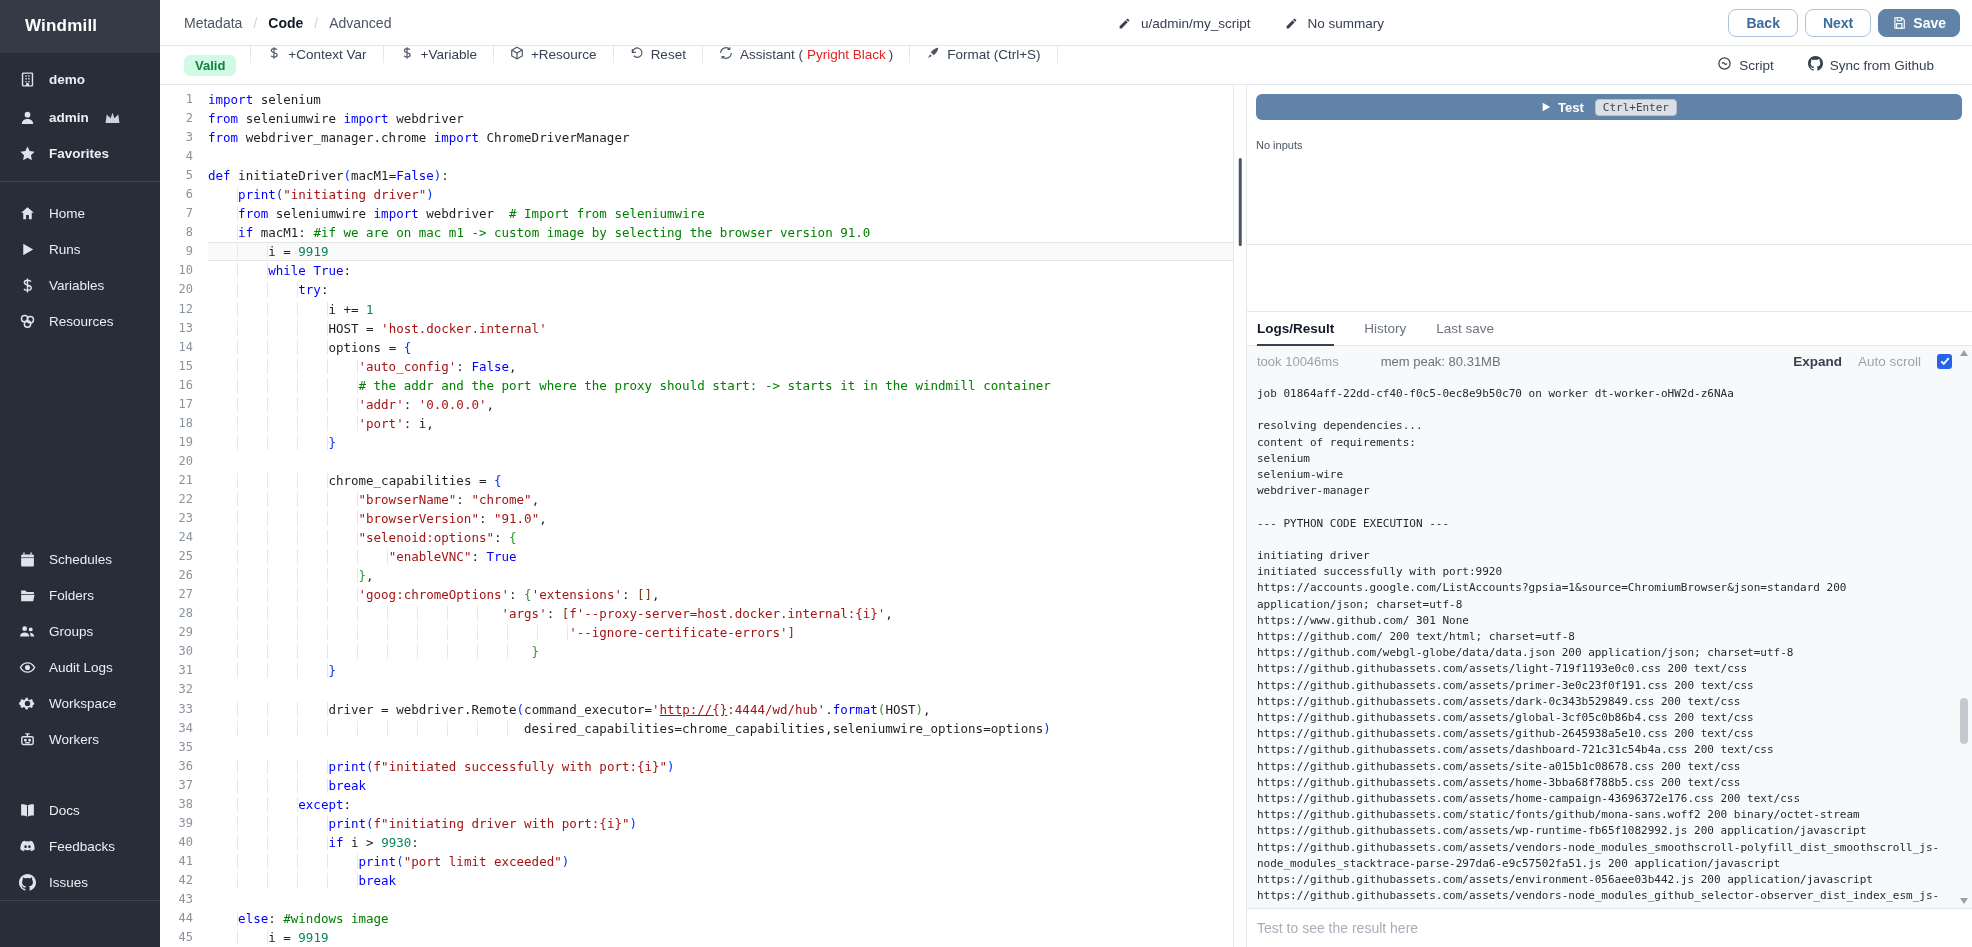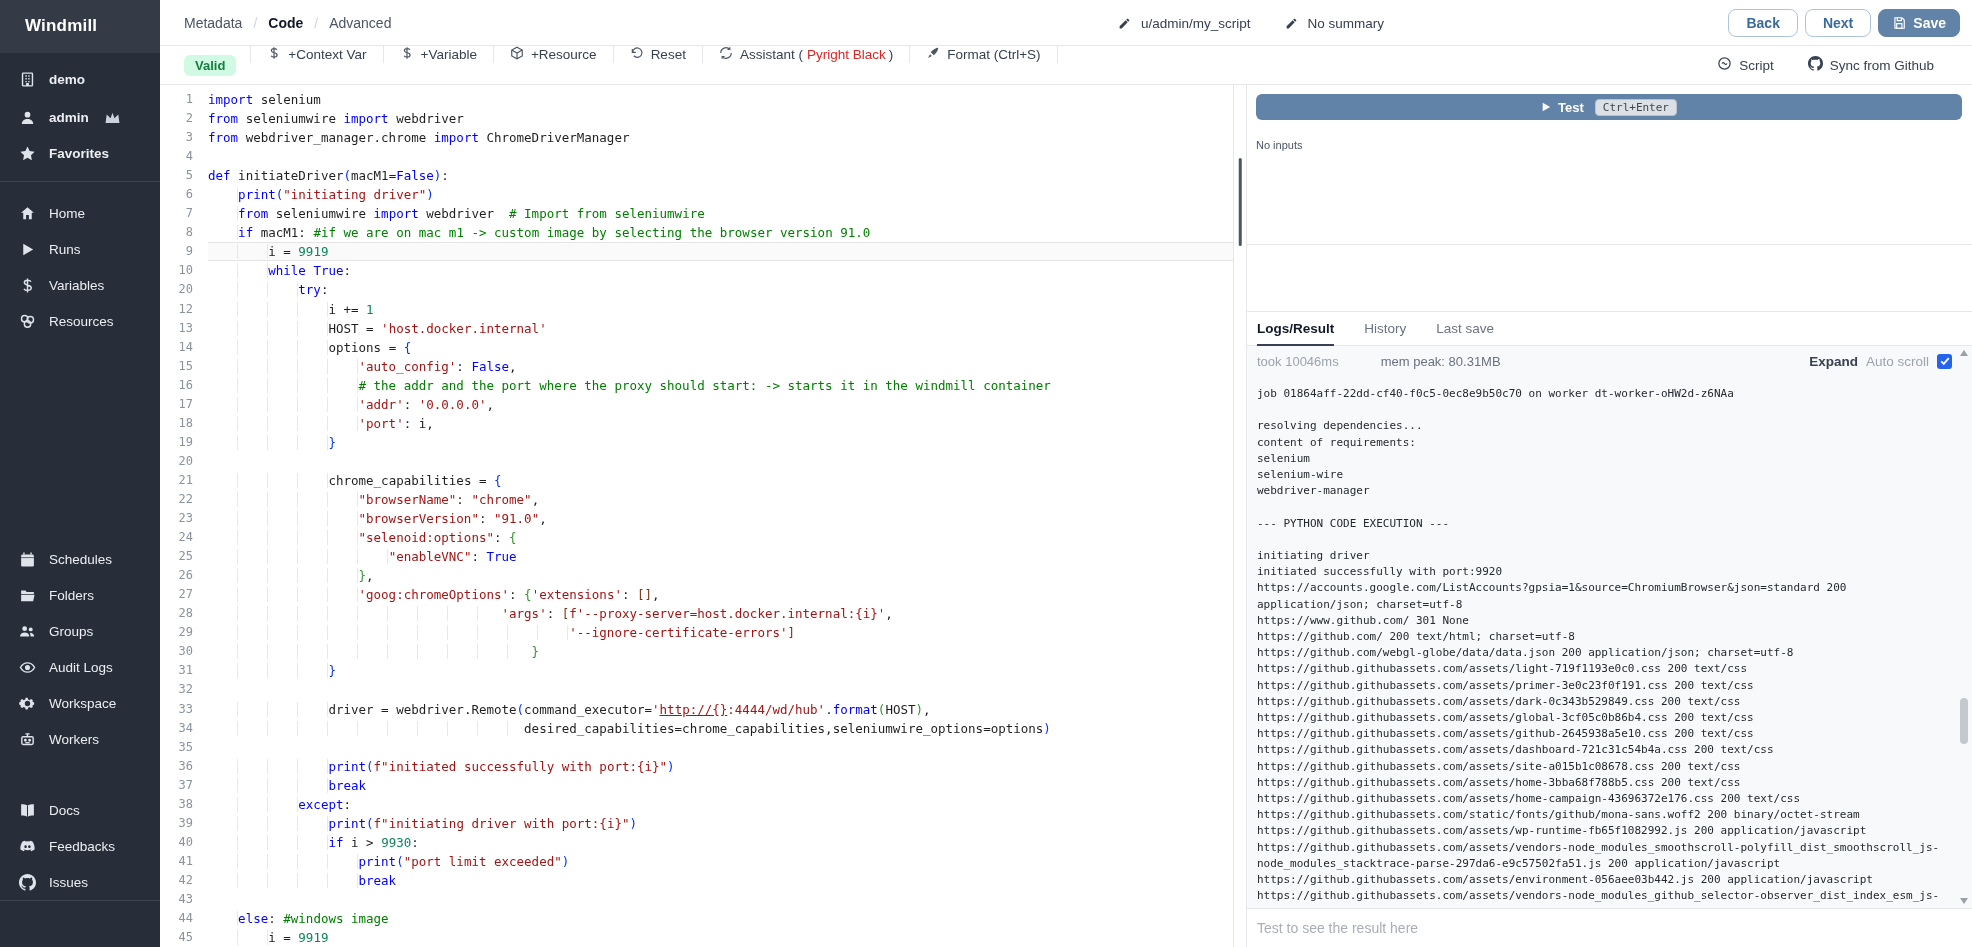--- a/index.html
+++ b/index.html
@@ -85,21 +85,21 @@
   .panel-gap { height:66px; }
   .logs-section { flex:1; display:flex; flex-direction:column; border-top:1px solid #e5e7eb; min-height:0; }
   .log-tabs { height:34px; display:flex; align-items:stretch; gap:30px; padding-left:10px; border-bottom:1px solid #e5e7eb; background:#fff; }
   .log-tab { display:flex; align-items:center; font-size:13.5px; color:#6b7280; position:relative; cursor:pointer; }
   .log-tab.active { color:#111827; font-weight:600; }
   .log-tab.active::after { content:""; position:absolute; left:0; right:0; bottom:-1px; height:2.5px; background:#374151; }
   .log-scrollwrap { flex:1; background:#f8f9fa; position:relative; overflow:hidden; min-height:0; }
   .status-row { height:30px; display:flex; align-items:center; padding:0 20px 0 10px; font-size:13px; }
   .status-took { color:#9ca3af; }
   .status-mem { color:#6b7280; margin-left:42px; }
-  .status-right { margin-left:auto; display:flex; align-items:center; gap:8px; }
+  .status-right { margin-left:auto; display:flex; align-items:center; gap:16px; }
   .expand-link { color:#374151; font-weight:700; font-size:13.5px; cursor:pointer; }
   .autoscroll-label { color:#9ca3af; font-size:13.5px; }
   .checkbox { width:15px; height:15px; background:var(--checkbox); border-radius:3px; display:inline-flex; align-items:center; justify-content:center; cursor:pointer; }
   .checkbox svg { width:10px; height:10px; color:#fff; }
   .log-lines { padding:10px 10px 0 10px; font-family:"DejaVu Sans Mono", monospace; font-size:11px; line-height:16.2px; color:#24292f; white-space:pre; }
   .vscroll { position:absolute; top:2px; bottom:2px; right:2px; width:12px; }
   .vscroll .arrow { position:absolute; left:50%; transform:translateX(-50%); width:0; height:0; border-left:4px solid transparent; border-right:4px solid transparent; cursor:pointer; }
   .vscroll .arrow.up { top:2px; border-bottom:6px solid #9aa0a6; }
   .vscroll .arrow.down { bottom:2px; border-top:6px solid #9aa0a6; }
   .vscroll .thumb { position:absolute; left:2px; width:8px; top:350px; height:46px; background:#c4c9cf; border-radius:4px; cursor:pointer; }

